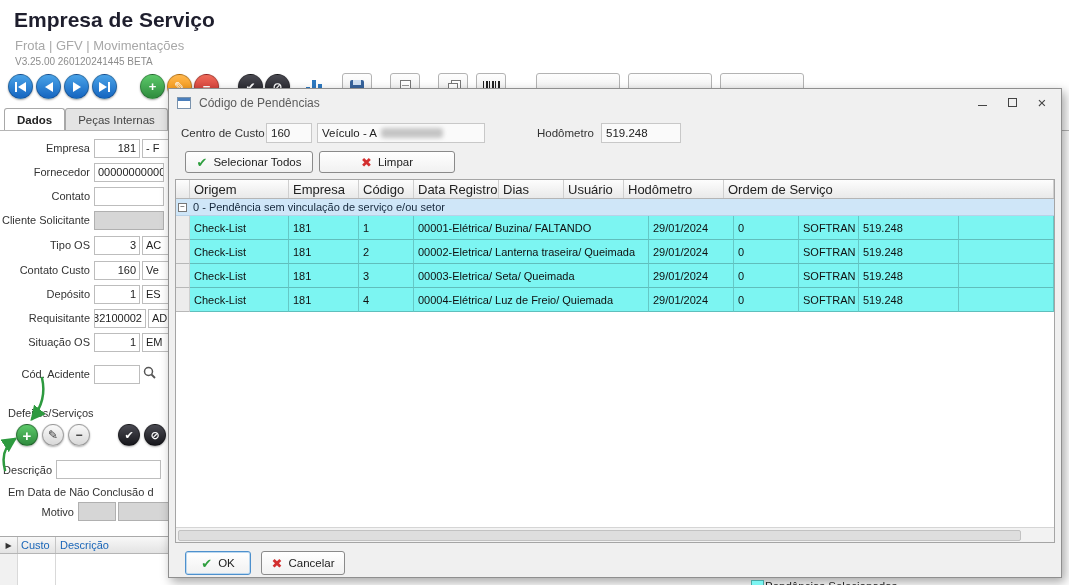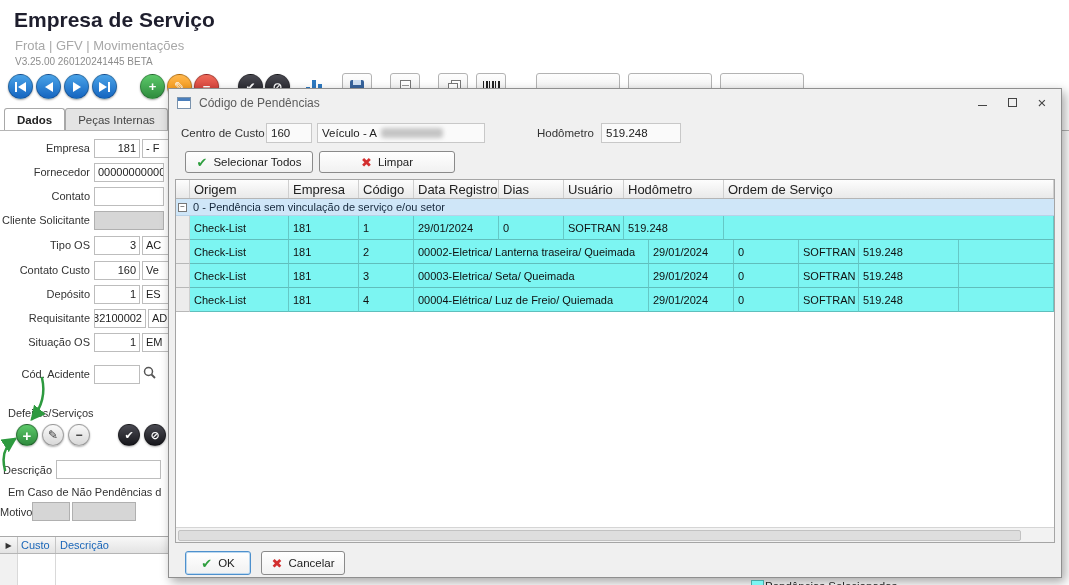--- a/index.html
+++ b/index.html
@@ -268,23 +268,23 @@
       <span>✔</span>
     </div>
   <div class="mini-circ dark" style="left:144px">
       <span>⊘</span>
     </div>
 
   <div class="descricao-row">
     <span class="flabel" style="width:56px">Descrição</span>
     <span class="finput" style="width:105px"></span>
   </div>
-  <div class="naoconc">Em Caso de Não Pendências d</div>
+  <div class="naoconc">Em Data de Não Conclusão d</div>
   <div class="motivo-row">
-    <span class="flabel" style="width:32px">Motivo</span>
+    <span class="flabel" style="width:78px">Motivo</span>
     <span class="finput disabled" style="width:38px"></span>
     <span class="finput disabled" style="width:64px; margin-left:2px"></span>
   </div>
 
   <div class="bgrid">
     <div class="bgrid-head">
       <div class="bgrid-gutter">▶</div>
       <div class="bgrid-col1">Custo</div>
       <div class="bgrid-col2">Descrição</div>
     </div>
@@ -355,20 +355,21 @@
       <div class="grouprow">
         <span class="expander">−</span>
         <span>0 - Pendência sem vinculação de serviço e/ou setor</span>
       </div>
 
       <div class="drow datarow">
         <div class="dc dc0"></div>
         <div class="dc dc1">Check-List</div>
         <div class="dc dc2">181</div>
         <div class="dc dc3">1</div>
+        <div class="dc dc4">00001-Elétrica/ Buzina/ FALTANDO</div>
         <div class="dc dc5">29/01/2024</div>
         <div class="dc dc6">0</div>
         <div class="dc dc7">SOFTRAN</div>
         <div class="dc dc8">519.248</div>
         <div class="dc dc9"></div>
       </div>
       <div class="drow datarow">
         <div class="dc dc0"></div>
         <div class="dc dc1">Check-List</div>
         <div class="dc dc2">181</div>

